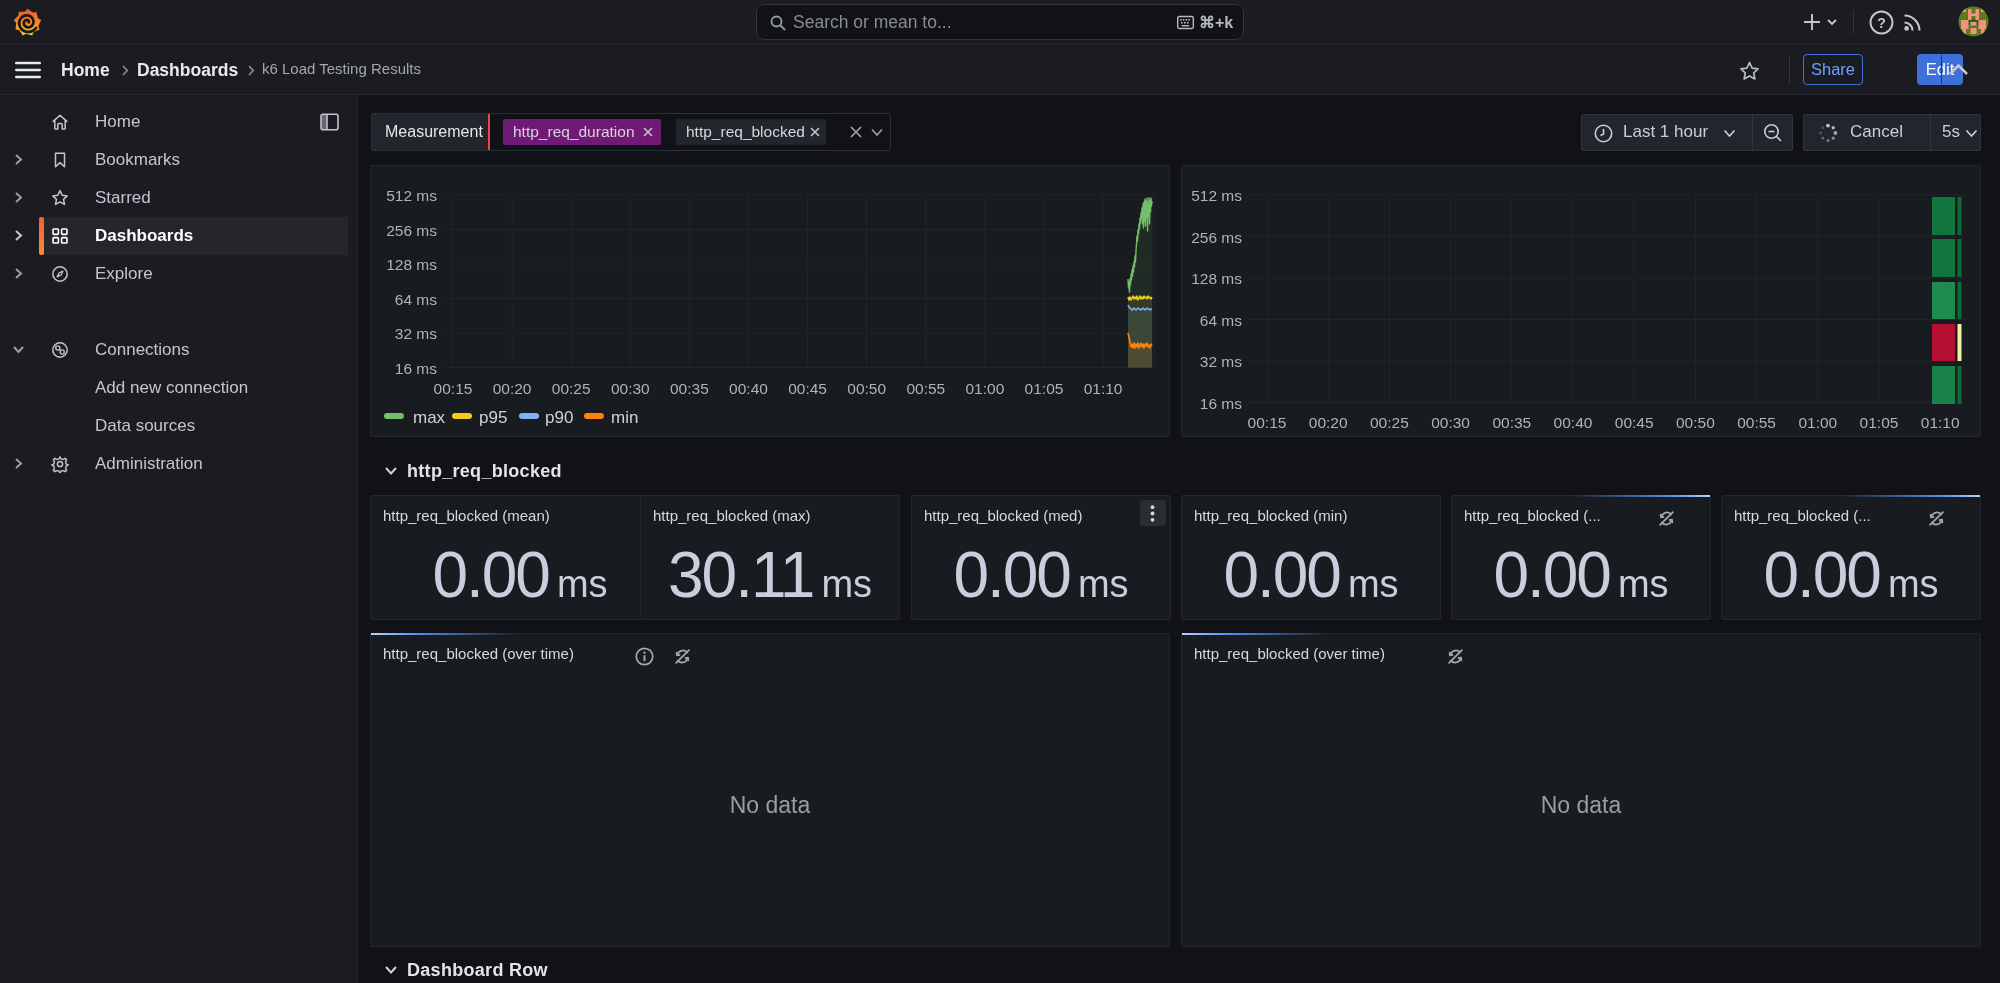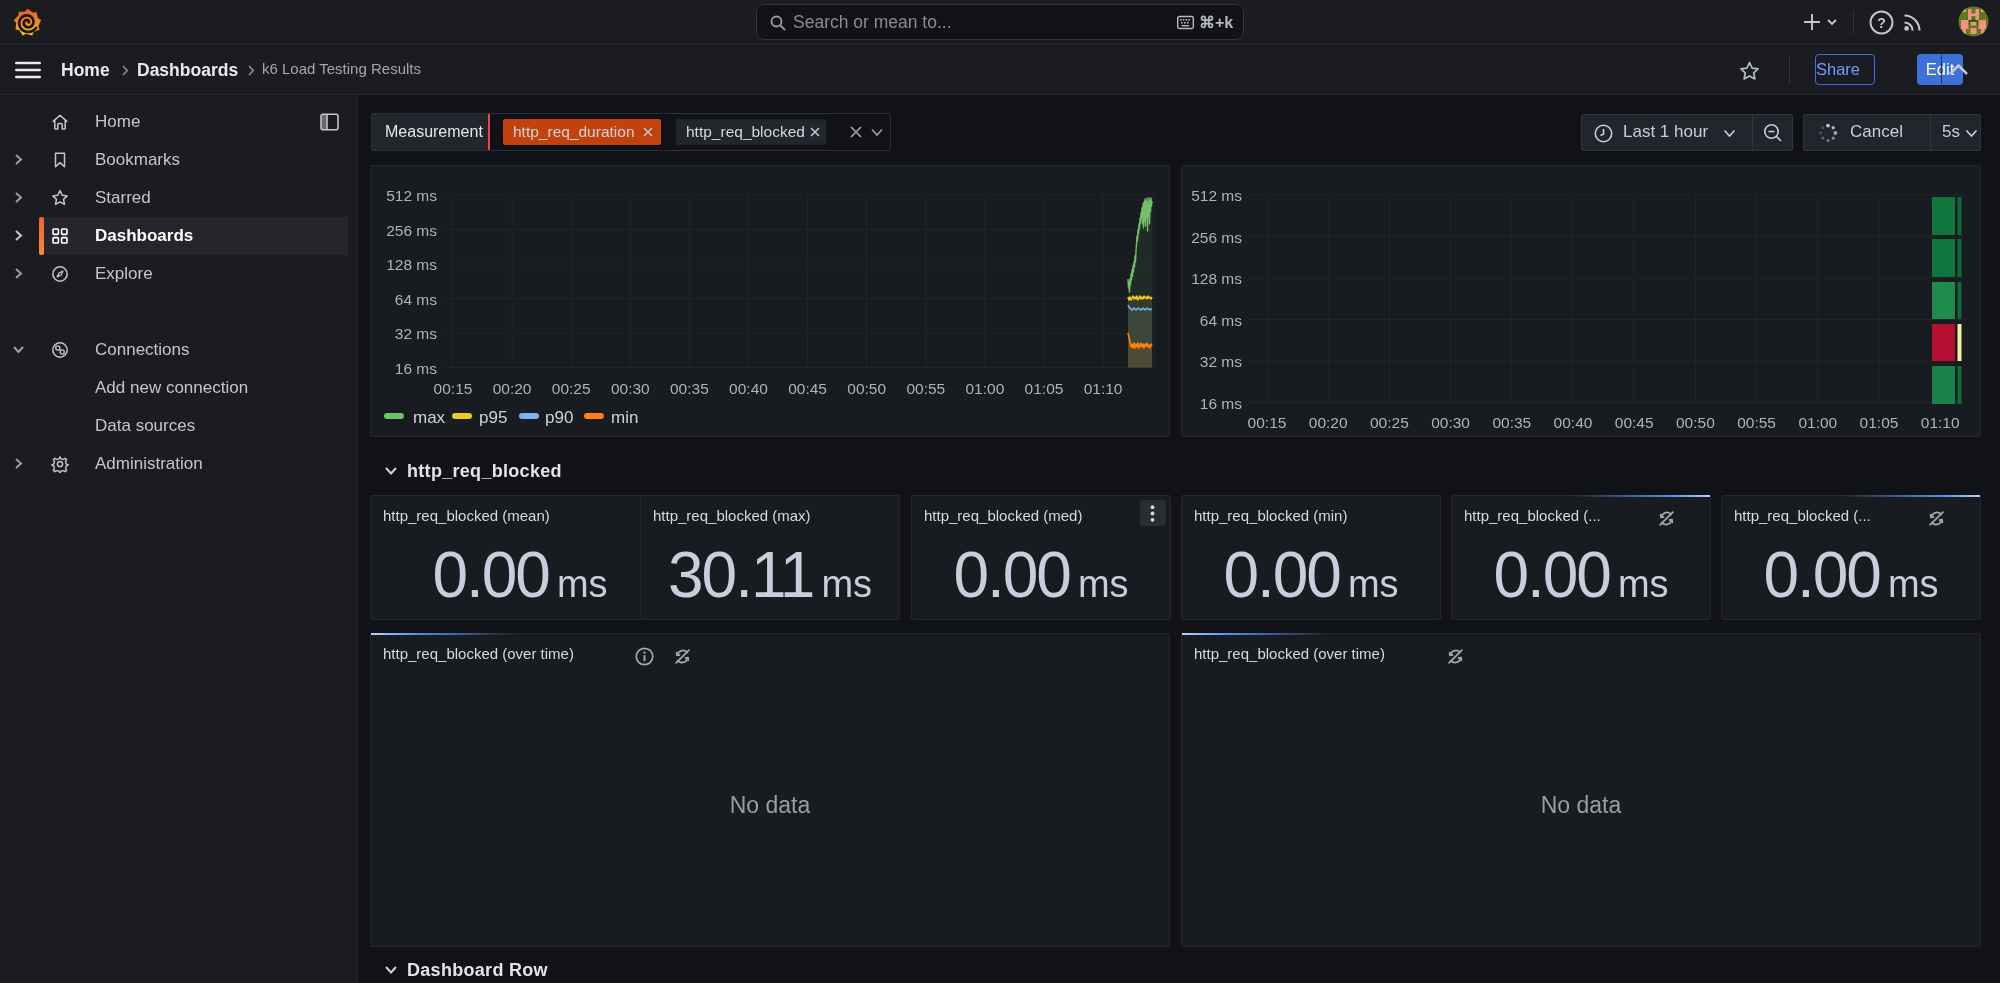--- a/index.html
+++ b/index.html
@@ -122,21 +122,21 @@
   <span class="abs" style="left:137px;top:14px;font-size:17.5px;font-weight:700;color:#e9eaee;">Dashboards</span>
   <svg class="abs" style="left:245px;top:18px" width="12" height="13" viewBox="0 0 12 13">
       <path d="M4 2 l4.2 4.5 L4 11" fill="none" stroke="#868891" stroke-width="1.8"></path>
     </svg>
   <span class="abs" style="left:262px;top:14px;font-size:15px;color:#a5a7b0;">k6 Load Testing Results</span>
 
   <svg class="abs" style="left:1739px;top:15px" width="21" height="20" viewBox="0 0 21 20">
     <path d="M10.5 1.5 l2.6 5.6 6 0.7 -4.4 4.1 1.2 6 -5.4 -3 -5.4 3 1.2 -6 -4.4 -4.1 6 -0.7 Z" fill="none" stroke="#b9bbc3" stroke-width="1.7" stroke-linejoin="round"></path>
   </svg>
   <div class="abs" style="left:1789px;top:9px;width:1px;height:29px;background:#32343b;"></div>
-  <div class="abs" style="left:1803px;top:8px;width:60px;height:31px;border:1px solid #3d71d9;border-radius:4px;margin-left:12px;">
+  <div class="abs" style="left:1803px;top:8px;width:60px;height:31px;border:1px solid #3d71d9;border-radius:4px;text-align:center;">
     <span style="font-size:16.5px;font-weight:500;color:#6e9fff;line-height:29px;">Share</span></div>
   <div class="abs" style="left:1881px;top:8px;width:46px;height:31px;background:#3d71d9;border-radius:4px;text-align:center;margin-left:36px;">
     <span style="font-size:16.5px;font-weight:500;color:#ffffff;line-height:31px;">Edit</span></div>
   <div class="abs" style="left:1941px;top:9px;width:1px;height:29px;background:#32343b;"></div>
   <svg class="abs" style="left:1948px;top:17px" width="21" height="13" viewBox="0 0 21 13">
       <path d="M2 11 L10.5 2.5 L19 11" fill="none" stroke="#c6c7d1" stroke-width="2.6"></path>
     </svg>
 </div>
 <div id="sidebar">
 
@@ -230,21 +230,21 @@
       </svg>
     <span class="txt">Administration</span>
   </div>
 </div>
 <div id="maincanvas" class="abs" style="left:359px;top:95px;width:1641px;height:888px;background:#111217;"></div>
 
 <div class="abs" style="left:371px;top:113px;width:520px;height:38px;border:1px solid #2e3037;border-radius:2px;">
   <div class="abs" style="left:0;top:0;width:118px;height:36px;background:#22252b;border-right:2px solid #ef4444;">
     <span class="abs" style="left:13px;top:9px;font-size:16px;font-weight:500;color:#e4e5e9;">Measurement</span>
   </div>
-  <div class="abs" style="left:131px;top:5px;width:158px;height:26px;background:#c2410c;border-radius:2px;">
+  <div class="abs" style="left:131px;top:5px;width:158px;height:26px;background:#701a75;border-radius:2px;">
     <span class="abs" style="left:10px;top:4px;font-size:15.5px;color:#d5d6dc;">http_req_duration</span>
     <svg class="abs" style="left:139px;top:7px" width="12" height="12" viewBox="0 0 12 12">
         <path d="M2 2 L10 10 M10 2 L2 10" stroke="#c4c5d0" stroke-width="1.6"></path>
       </svg>
   </div>
   <div class="abs" style="left:304px;top:5px;width:150px;height:26px;background:#22252b;border-radius:2px;">
     <span class="abs" style="left:10px;top:4px;font-size:15.5px;color:#d5d6dc;">http_req_blocked</span>
     <svg class="abs" style="left:133px;top:7px" width="12" height="12" viewBox="0 0 12 12">
         <path d="M2 2 L10 10 M10 2 L2 10" stroke="#c4c5d0" stroke-width="1.6"></path>
       </svg>

